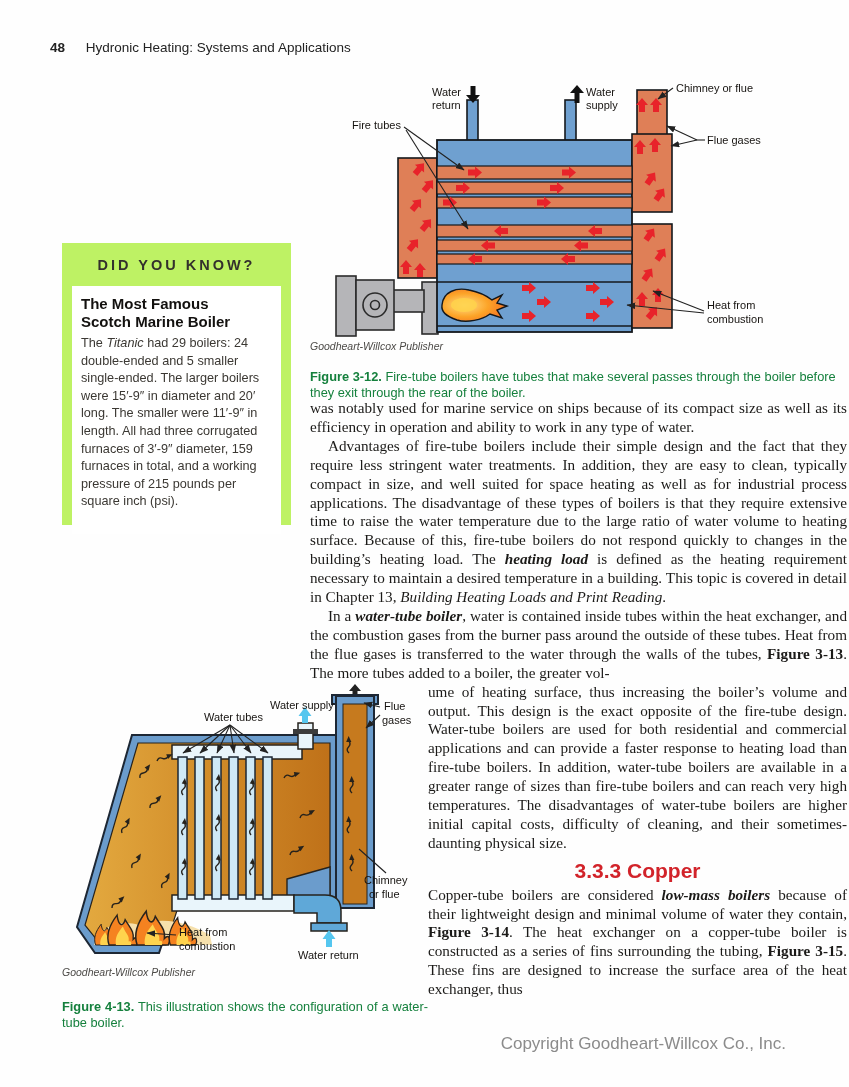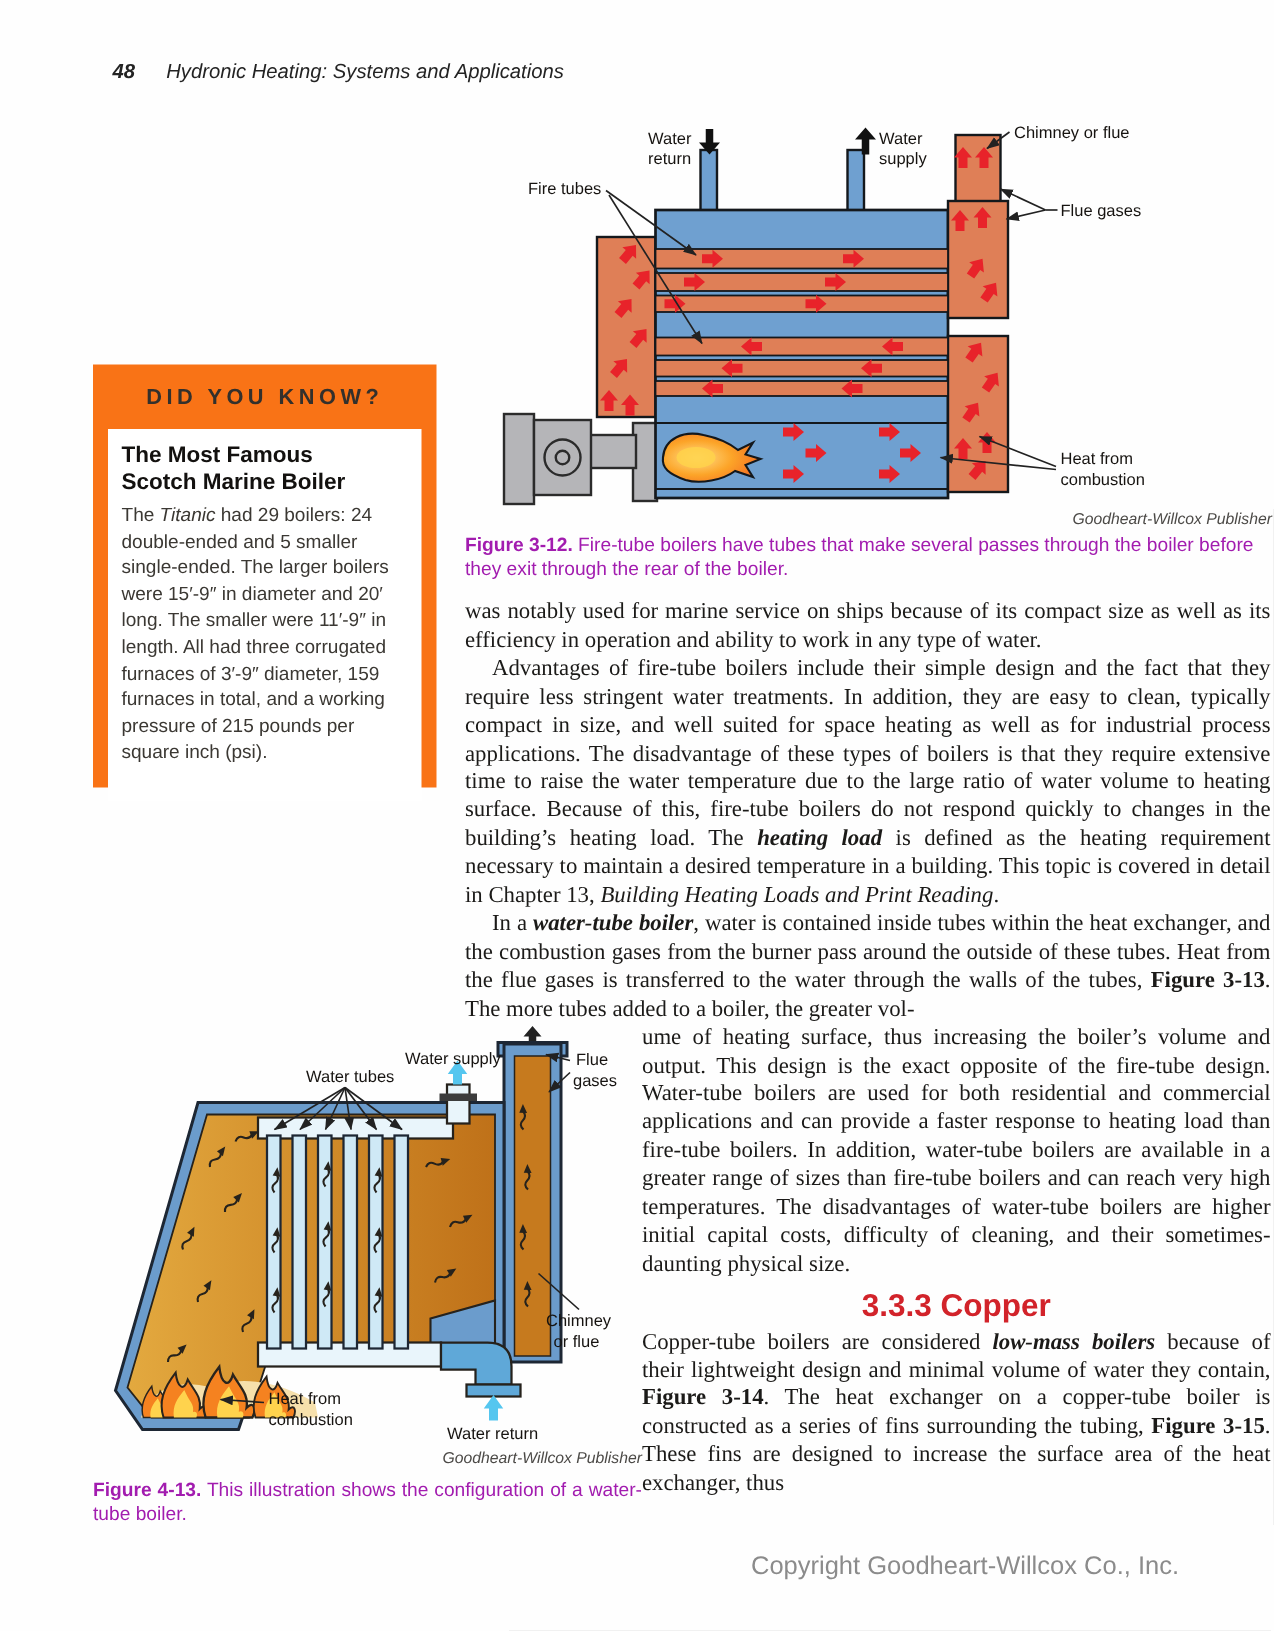--- a/index.html
+++ b/index.html
@@ -1,35 +1,35 @@
 <!DOCTYPE html>
 <html><head>
 <meta charset="utf-8">
 <style>
   html,body{margin:0;padding:0;background:#e8e8e8;}
   .page{position:relative;width:849px;height:1087px;background:#fefefe;margin:0 auto;overflow:hidden;
         font-family:"Liberation Sans",sans-serif;}
   .b{font-weight:bold}.i{font-style:italic}
 
   
-  .runhead{position:absolute;left:75px;top:40px;font-size:13.5px;color:#232323;font-style:italic;}
+  .runhead{position:absolute;left:50px;top:40px;font-size:13.5px;color:#232323;}
   .runhead .pgnum{font-weight:bold;margin-right:17px;}
 
   
-  .dyk{position:absolute;left:62px;top:243px;width:229px;height:282px;background:#f97316;box-sizing:border-box;}
+  .dyk{position:absolute;left:62px;top:243px;width:229px;height:282px;background:#bef264;box-sizing:border-box;}
   .dyk-banner{text-align:center;font-size:14.5px;font-weight:bold;letter-spacing:3px;color:#33302c;padding-top:14px;}
   .dyk-card{background:#fff;margin:13px 10px 10px 10px;height:248px;box-sizing:border-box;padding:9px 8px 0 9px;}
   .dyk-title{font-size:15px;font-weight:bold;color:#13110f;line-height:18px;margin-bottom:4px;}
   .dyk-body{font-size:12.7px;color:#3b3833;line-height:17.6px;}
 
   
   .fig12{position:absolute;left:310px;top:78px;width:538px;}
   .fig12 svg{display:block;margin-left:20px;}
-  .credit{font-size:10.5px;font-style:italic;color:#4c4a47;text-align:right;margin-top:2px;}
-  .caption{font-size:12.8px;color:#a21caf;line-height:16.2px;margin-top:3px;}
+  .credit{font-size:10.5px;font-style:italic;color:#4c4a47;margin-top:2px;}
+  .caption{font-size:12.8px;color:#15803d;line-height:16.2px;margin-top:17px;}
   .dlabel{font:11px "Liberation Sans",sans-serif;fill:#161310;}
 
   
   .article{position:absolute;left:310px;top:399px;width:537px;
            font-family:"Liberation Serif",serif;font-size:15.2px;line-height:18.9px;
            color:#1b1a18;text-align:justify;}
   .article p{margin:0;}
   .indent{text-indent:18px;}
   .wraprow{display:flex;margin-left:-248px;align-items:flex-start;}
   .fig13col{width:366px;flex:0 0 366px;font-family:"Liberation Sans",sans-serif;}

